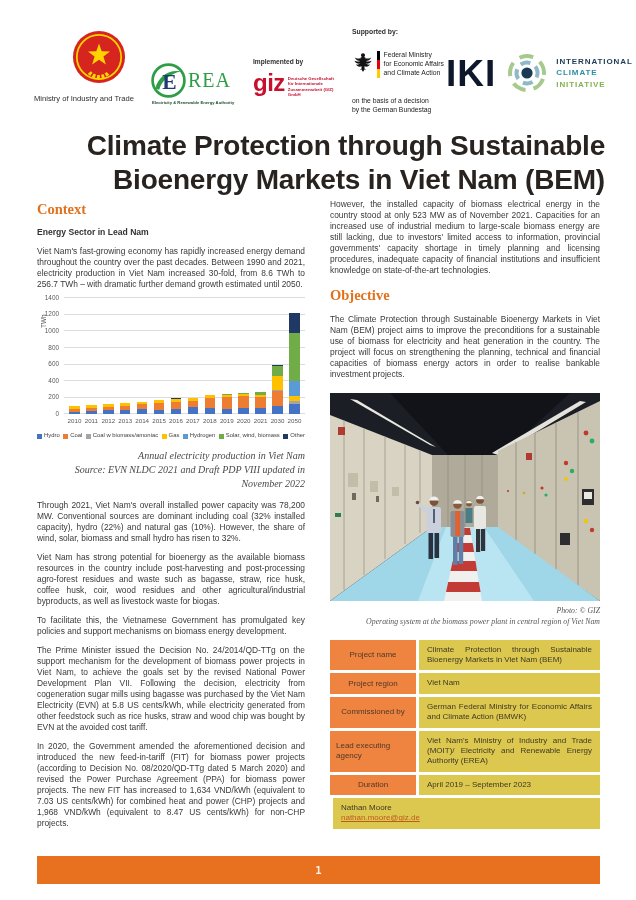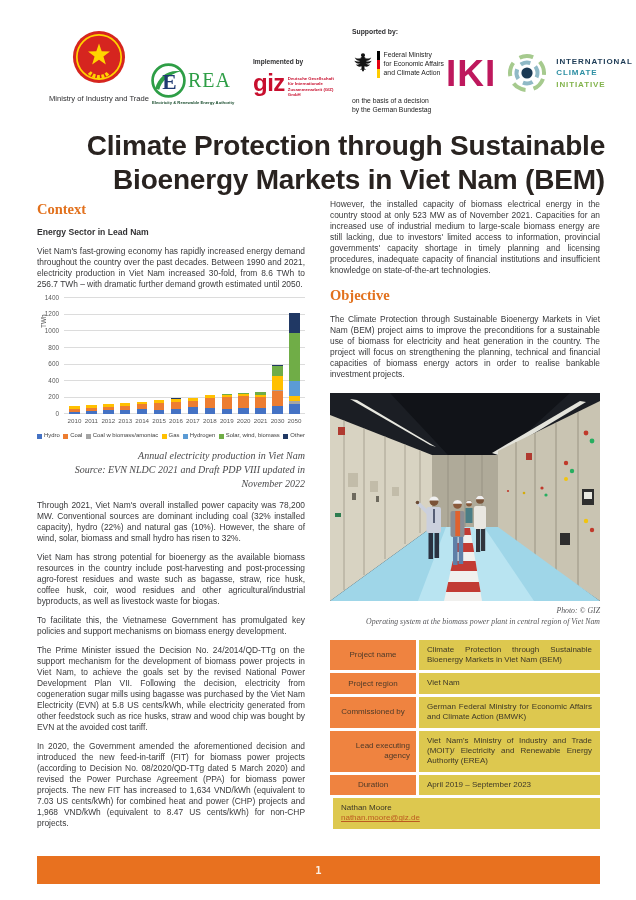--- a/index.html
+++ b/index.html
@@ -5,21 +5,21 @@
   * { margin:0; padding:0; box-sizing:border-box; }
   html,body { background:#ffffff; }
   .page {
     position:relative; width:636px; height:900px; margin:0 auto;
     background:#ffffff; overflow:hidden;
     font-family:"Liberation Sans", sans-serif; color:#39393B;
   }
   .prewrap { white-space:pre-line; }
 
   
-  .hdr-moit { position:absolute; left:34px; top:30px; width:130px; text-align:center; }
+  .hdr-moit { position:absolute; left:34px; top:30px; width:130px; text-align:left; }
   .hdr-moit svg { display:block; margin:0 auto; }
   .moit-label { margin-top:10px; font-size:7.6px; color:#2E2E30; }
 
   .hdr-erea { position:absolute; left:150px; top:62px; width:100px; }
   .erea-row { display:flex; align-items:center; }
   .erea-rea { font-family:"Liberation Serif", serif; font-size:20px; letter-spacing:1px; color:#2E9E46; margin-left:1px; }
   .erea-cap { font-size:4.2px; font-weight:bold; color:#1A4D2E; white-space:nowrap; margin-top:1px; margin-left:2px; }
 
   .hdr-giz { position:absolute; left:253px; top:58px; width:95px; }
   .impl-label { font-size:6.6px; font-weight:bold; color:#2E2E30; margin-bottom:8px; }
@@ -29,21 +29,21 @@
 
   .hdr-bmwk { position:absolute; left:352px; top:28px; width:115px; }
   .supported-label { font-size:6.8px; font-weight:bold; color:#2E2E30; }
   .bmwk-row { display:flex; align-items:flex-start; margin-top:16px; }
   .bmwk-stripe { width:2.6px; height:27px; margin:0 4px 0 3px; display:flex; flex-direction:column; }
   .bmwk-stripe i { flex:1; }
   .bmwk-text { font-size:6.8px; color:#1C1C1C; line-height:1.3; }
   .bmwk-basis { font-size:6.8px; color:#1C1C1C; line-height:1.35; margin-top:18px; }
 
   .hdr-iki { position:absolute; left:446px; top:52px; display:flex; align-items:center; }
-  .iki-word { font-size:37px; font-weight:bold; color:#be185d; letter-spacing:1px; line-height:1; }
+  .iki-word { font-size:37px; font-weight:bold; color:#0f172a; letter-spacing:1px; line-height:1; }
   .iki-icon { margin:0 8px 0 10px; }
   .iki-lines { font-size:8px; font-weight:bold; letter-spacing:0.9px; line-height:1.45; }
   .iki-l1 { color:#1C3A54; } .iki-l2 { color:#2D8FA3; } .iki-l3 { color:#83B44D; }
 
   
   .doc-title {
     position:absolute; left:37px; top:129px; width:568px;
     font-family:Liberation Sans, sans-serif; font-weight:bold;
     font-size:28px; line-height:1.22; color:#292320; letter-spacing:-0.2px;text-align:right;
   }
@@ -82,21 +82,21 @@
 
   
   .photo { width:270px; height:208px; margin-top:13px; line-height:0; }
   .photo-caption { font-family:"Liberation Serif", serif; font-style:italic; font-size:7.8px;
                    line-height:1.45; color:#57575A; text-align:right; margin-top:4px; }
 
   
   .ptable { margin-top:12px; }
   .prow { display:flex; margin-bottom:3px; }
   .pcell-l { width:86px; background:#EF8340; display:flex; align-items:center; justify-content:center;
-             text-align:right; font-size:8px; color:#4E3A28; padding:5px 6px; line-height:1.25; }
+             text-align:left; font-size:8px; color:#4E3A28; padding:5px 6px; line-height:1.25; }
   .pcell-r { flex:1; margin-left:3px; background:#DDC84F; padding:5px 8px; font-size:8px; color:#3E3827;
              display:flex; flex-direction:column; justify-content:center; line-height:1.3; }
   .email-link { color:#BC5B21; text-decoration:underline; }
 
   
   .footer { position:absolute; left:37px; top:856px; width:563px; height:28px; background:#E8711F;
             display:flex; align-items:center; justify-content:center; }
   .page-num { font-family:"DejaVu Sans Mono", monospace; font-weight:bold; font-size:10.5px; color:#FBEFE4; }
 </style>
 </head>

